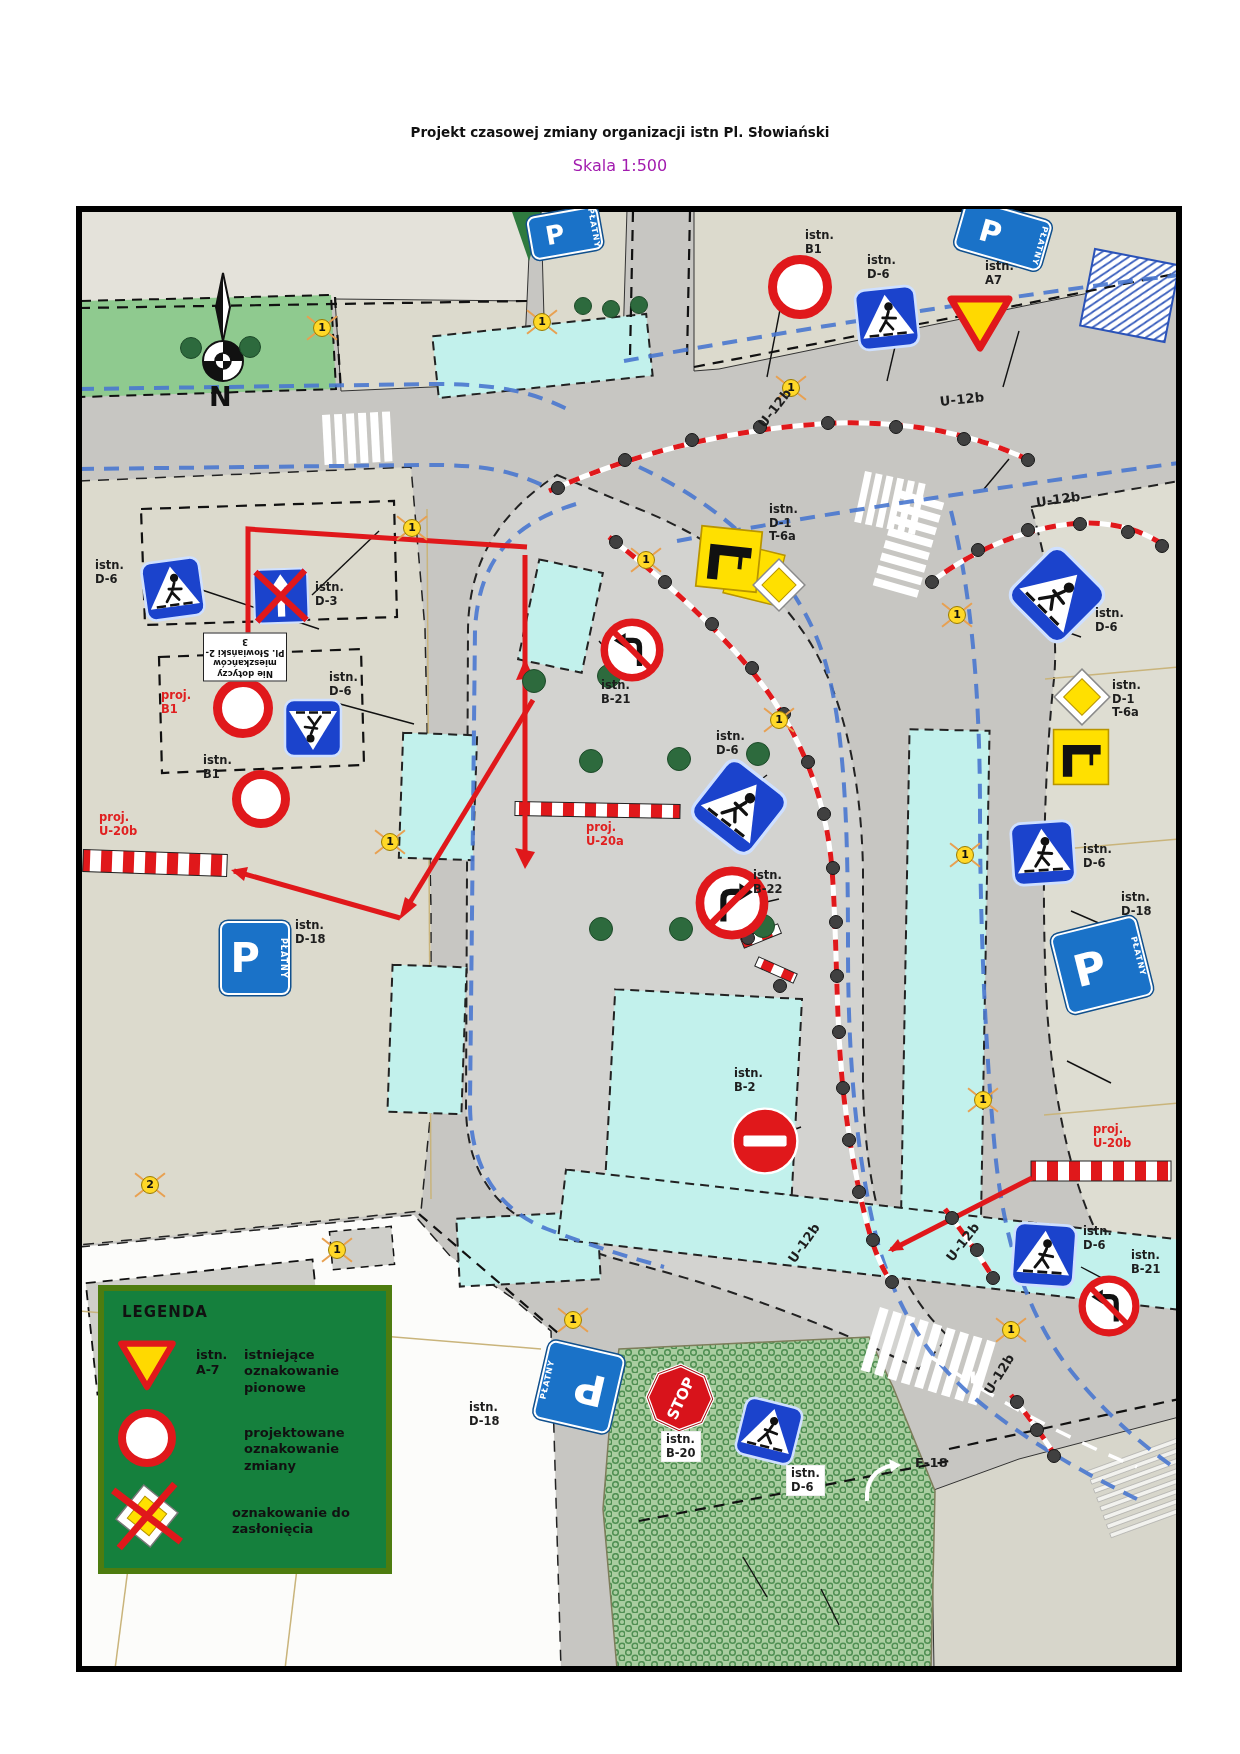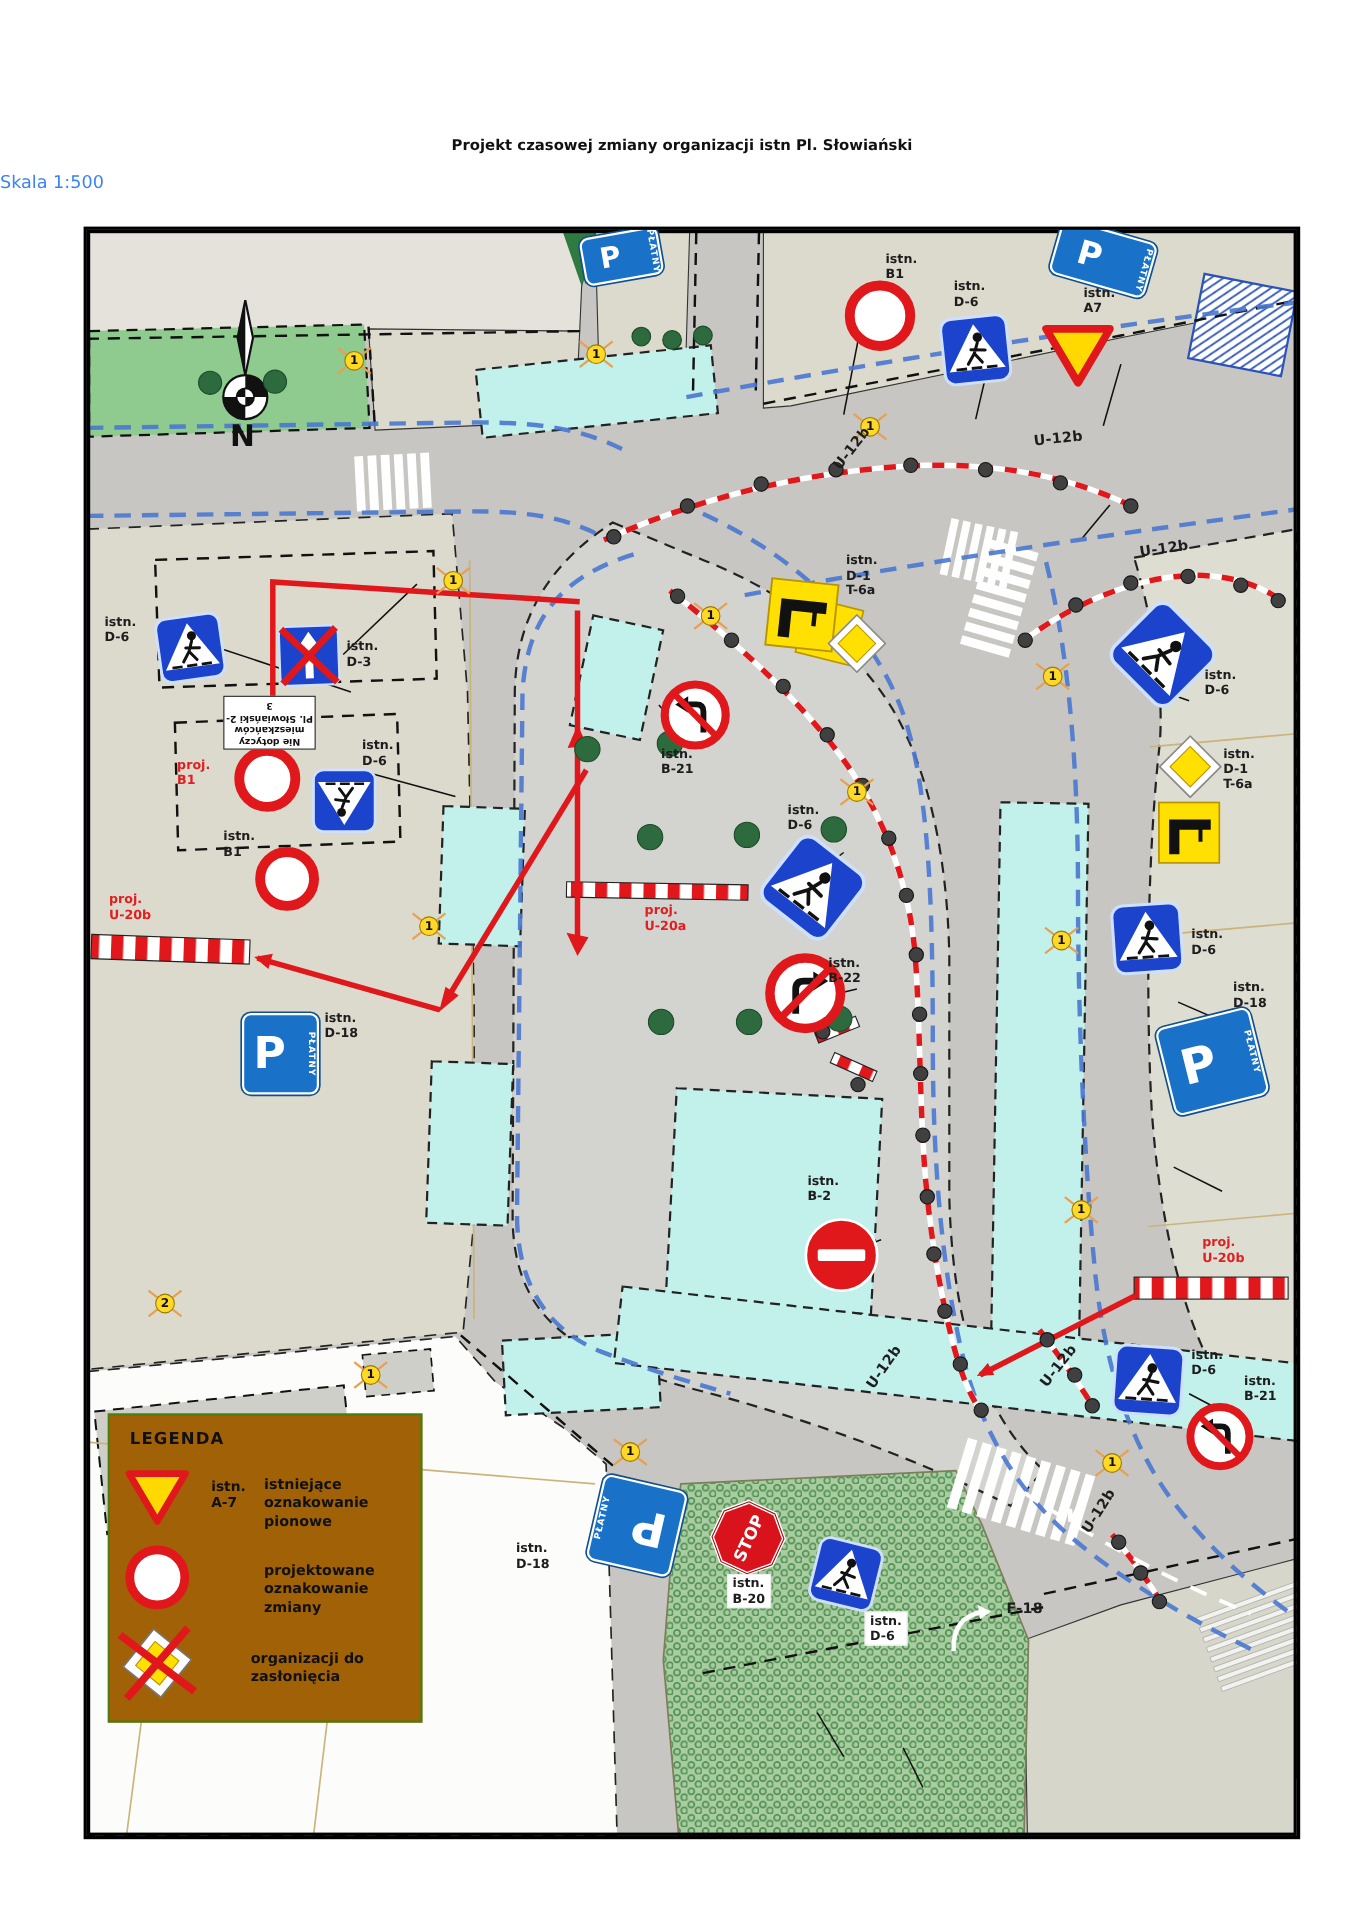--- a/index.html
+++ b/index.html
@@ -1,39 +1,39 @@
 <!DOCTYPE html>
 <html><head>
 <meta charset="utf-8">
 <style>
   html,body{margin:0;padding:0;background:#fff}
   body{width:1240px;height:1754px;position:relative;font-family:"Liberation Sans",sans-serif}
   #title{position:absolute;top:124px;left:0;width:100%;text-align:center;font:700 13.5px "DejaVu Sans",sans-serif;color:#111}
-  #scale{position:absolute;top:156px;left:0;width:100%;font:400 16px "DejaVu Sans",sans-serif;color:#3b82f6}
+  #scale{position:absolute;top:156px;left:0;width:100%;text-align:center;font:400 16px "DejaVu Sans",sans-serif;color:#a21caf}
   #map{position:absolute;left:79px;top:209px;width:1100px;height:1460px;background:#c7c6c2;overflow:hidden;outline:3px solid #000}
   #base{position:absolute;left:0;top:0;z-index:1}
   .sign{position:absolute;z-index:35}
   .ring{position:absolute;border-radius:50%;background:#fff;border:9px solid #e0181b;box-sizing:border-box;z-index:35}
   .psign{position:absolute;background:#1a72c8;border:2px solid #fff;border-radius:8px;box-shadow:0 0 0 1.5px #11508d;display:flex;z-index:35;box-sizing:border-box}
   .psign .pletter{flex:1;color:#fff;font-weight:700;display:flex;align-items:center;justify-content:center;font-family:"DejaVu Sans",sans-serif}
   .psign .pband{width:30%;color:#fff;font:700 8px "DejaVu Sans",sans-serif;writing-mode:vertical-rl;text-align:center;letter-spacing:1px;overflow:hidden}
   .map-label{position:absolute;font:700 11.5px/1.18 "DejaVu Sans",sans-serif;color:#1d1d1d;white-space:pre-line;z-index:40;transform-origin:left top}
   .lab-red{color:#e02020}
   .lab-bold{font-weight:800;font-size:13px;letter-spacing:.3px}
   .lab-bg{background:#fff;padding:1px 4px;border:0.5px solid #eee}
   .marker{position:absolute;width:20px;height:20px;z-index:30}
   .marker .num{position:absolute;inset:1px;background:#ffd828;border:1.5px solid #9a7b00;border-radius:50%;font:700 11px/15px "DejaVu Sans",sans-serif;text-align:center;color:#111}
   .marker .ray{position:absolute;left:-9px;top:9px;width:38px;height:2px;background:#e8a050}
   .marker .r1{transform:rotate(38deg)}
   .marker .r2{transform:rotate(-38deg)}
   .tree{position:absolute;border-radius:50%;background:#2d6a3d;border:1.5px solid #1d4a29;z-index:12}
   .dot{position:absolute;width:12px;height:12px;border-radius:50%;background:#404040;border:1px solid #161616;z-index:22}
   #note-plate{position:absolute;left:124px;top:424px;width:80px;z-index:36;background:#fff;border:1.5px solid #222;transform:rotate(180deg);font:700 8.5px/1.25 "DejaVu Sans",sans-serif;text-align:center;padding:2px 1px;color:#111}
   #compass-n{position:absolute;left:130px;top:172px;font:800 27px "DejaVu Sans",sans-serif;color:#111;z-index:20}
-  #legend{position:absolute;left:19px;top:1076px;width:282px;height:277px;background:#a16207;border:2px solid #4d7c0f;z-index:60}
+  #legend{position:absolute;left:19px;top:1076px;width:282px;height:277px;background:#15803d;border:6px solid #4d7c0f;z-index:60}
   #legend .leg-title{position:absolute;left:18px;top:12px;font:800 15px "DejaVu Sans",sans-serif;letter-spacing:1px;color:#111}
   #legend .leg-code{position:absolute;font:700 12.5px/1.2 "DejaVu Sans",sans-serif;white-space:pre-line;color:#111}
   #legend .leg-desc{position:absolute;font:700 13px/1.25 "DejaVu Sans",sans-serif;color:#111;width:132px}
   .stop-sign text{font-family:"DejaVu Sans",sans-serif}
 </style>
 </head>
 <body>
 
 <div id="title">Projekt czasowej zmiany organizacji istn Pl. Słowiański</div>
 <div id="scale">Skala 1:500</div>
@@ -616,16 +616,16 @@
         <use href="#sym-a7"></use>
       </svg>
     <div class="leg-code" style="left:92px;top:56px">istn.
 A-7</div>
     <div class="leg-desc" style="left:140px;top:56px">istniejące oznakowanie pionowe</div>
     <div class="ring" style="left:14px;top:118px;width:58px;height:58px;border-width:8px;position:absolute"></div>
     <div class="leg-desc" style="left:140px;top:134px">projektowane oznakowanie zmiany</div>
     <svg style="position:absolute;left:4px;top:188px" width="78" height="74" viewBox="0 0 78 74">
         <use href="#sym-crossx"></use>
       </svg>
-    <div class="leg-desc" style="left:128px;top:214px">organizacji do zasłonięcia</div>
+    <div class="leg-desc" style="left:128px;top:214px">oznakowanie do zasłonięcia</div>
   </div>
 
 </div>
 
 </body></html>

